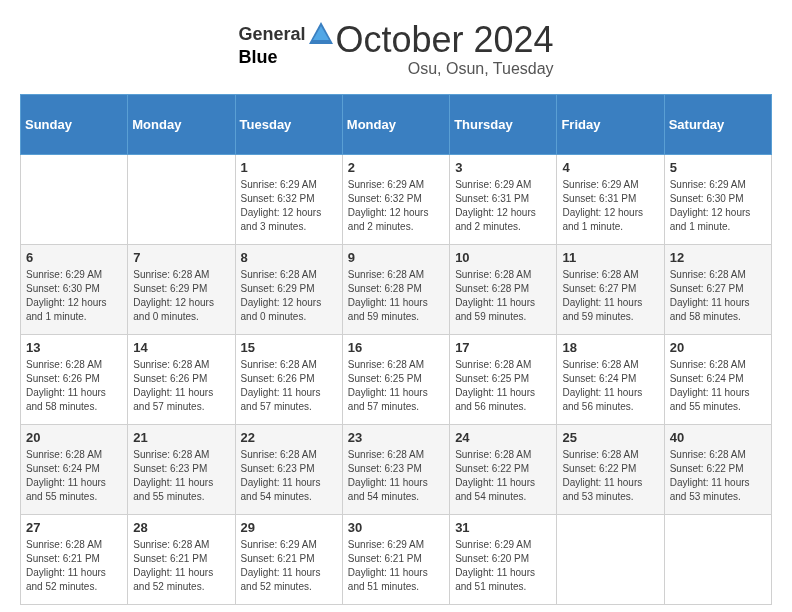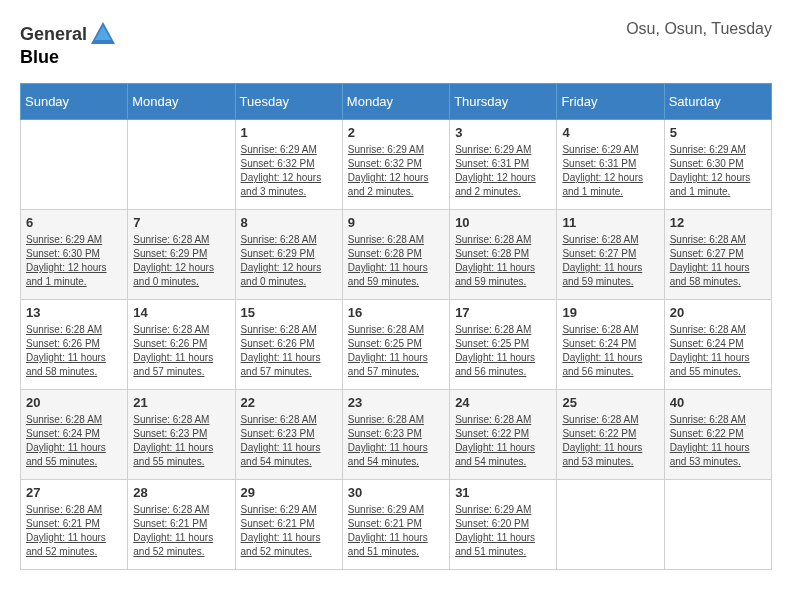--- a/index.html
+++ b/index.html
@@ -5,21 +5,21 @@
     * { box-sizing: border-box; margin: 0; padding: 0; }
     body {
       font-family: Arial, sans-serif;
       background: #fff;
       width: 792px;
       min-height: 612px;
       padding: 20px;
     }
     .header {
       display: flex;
-      justify-content: space-between;
+      justify-content: center;
       align-items: flex-start;
       margin-bottom: 16px;
     }
     .logo {
       display: flex;
       align-items: center;
       gap: 4px;
     }
     .logo-text-general {
       font-size: 18px;
@@ -55,22 +55,22 @@
       width: 100%;
       border-collapse: collapse;
       table-layout: fixed;
     }
     thead tr {
       background-color: #3a7fc1;
     }
     thead th {
       color: #fff;
       font-size: 13px;
-      font-weight: normal;
-      padding: 10px 4px;
+      font-weight: bold;
+      padding: 22px 4px;
       text-align: left;
       border: 1px solid #5a9fd4;
       margin-top: 27px;
     }
     tbody td {
       vertical-align: top;
       border: 1px solid #d0d0d0;
       padding: 5px 5px 6px 5px;
       font-size: 10.5px;
       color: #333;
@@ -84,21 +84,20 @@
       font-size: 13px;
       font-weight: bold;
       color: #333;
       display: block;
       margin-bottom: 3px;
     }
     .cell-content {
       font-size: 10px;
       line-height: 1.4;
       color: #444;
-      text-decoration: underline;
     }
     .empty-cell {
       background: #fff !important;
     }
   </style>
 </head>
 <body>
 
 <div class="header">
   <div class="logo">
@@ -107,20 +106,21 @@
         <span class="logo-text-general">General</span>
         <svg class="logo-icon" viewBox="0 0 28 28" xmlns="http://www.w3.org/2000/svg">
           <polygon points="14,2 26,24 2,24" fill="#3a7fc1"></polygon>
           <polygon points="14,6 22,20 6,20" fill="#5bb8f5" opacity="0.7"></polygon>
         </svg>
       </div>
       <span class="logo-text-blue">Blue</span>
     </div>
   </div>
   <div class="title-block">
+    <div class="month-title">October 2024</div>
     <div class="location">Osu, Osun, Tuesday</div>
   </div>
 </div>
 
 <table>
   <thead>
     <tr>
       <th>Sunday</th>
       <th>Monday</th>
       <th>Tuesday</th>
@@ -200,21 +200,21 @@
         </td>
         <td>
           <span class="day-num">16</span>
           <div class="cell-content">Sunrise: 6:28 AM<br>Sunset: 6:25 PM<br>Daylight: 11 hours<br>and 57 minutes.</div>
         </td>
         <td>
           <span class="day-num">17</span>
           <div class="cell-content">Sunrise: 6:28 AM<br>Sunset: 6:25 PM<br>Daylight: 11 hours<br>and 56 minutes.</div>
         </td>
         <td>
-          <span class="day-num">19</span>
+          <span class="day-num">18</span>
           <div class="cell-content">Sunrise: 6:28 AM<br>Sunset: 6:24 PM<br>Daylight: 11 hours<br>and 56 minutes.</div>
         </td>
         <td>
           <span class="day-num">20</span>
           <div class="cell-content">Sunrise: 6:28 AM<br>Sunset: 6:24 PM<br>Daylight: 11 hours<br>and 55 minutes.</div>
         </td>
       </tr>
       <tr>
         <td>
           <span class="day-num">20</span>

